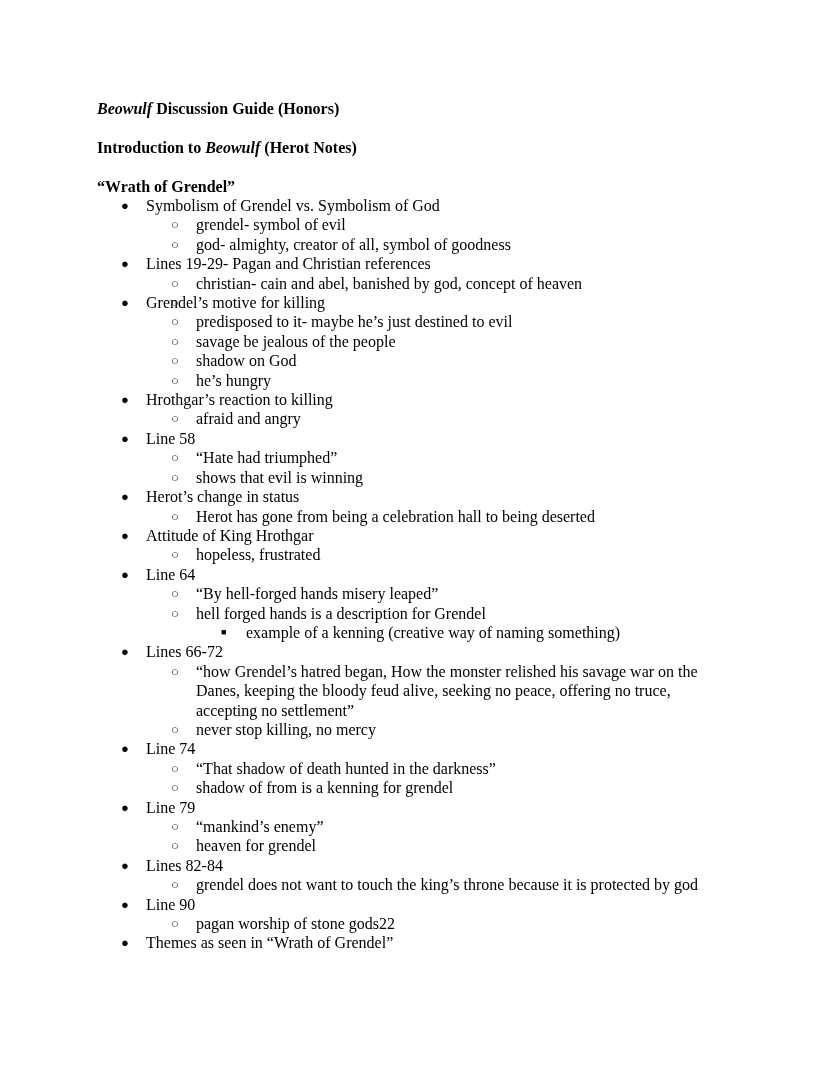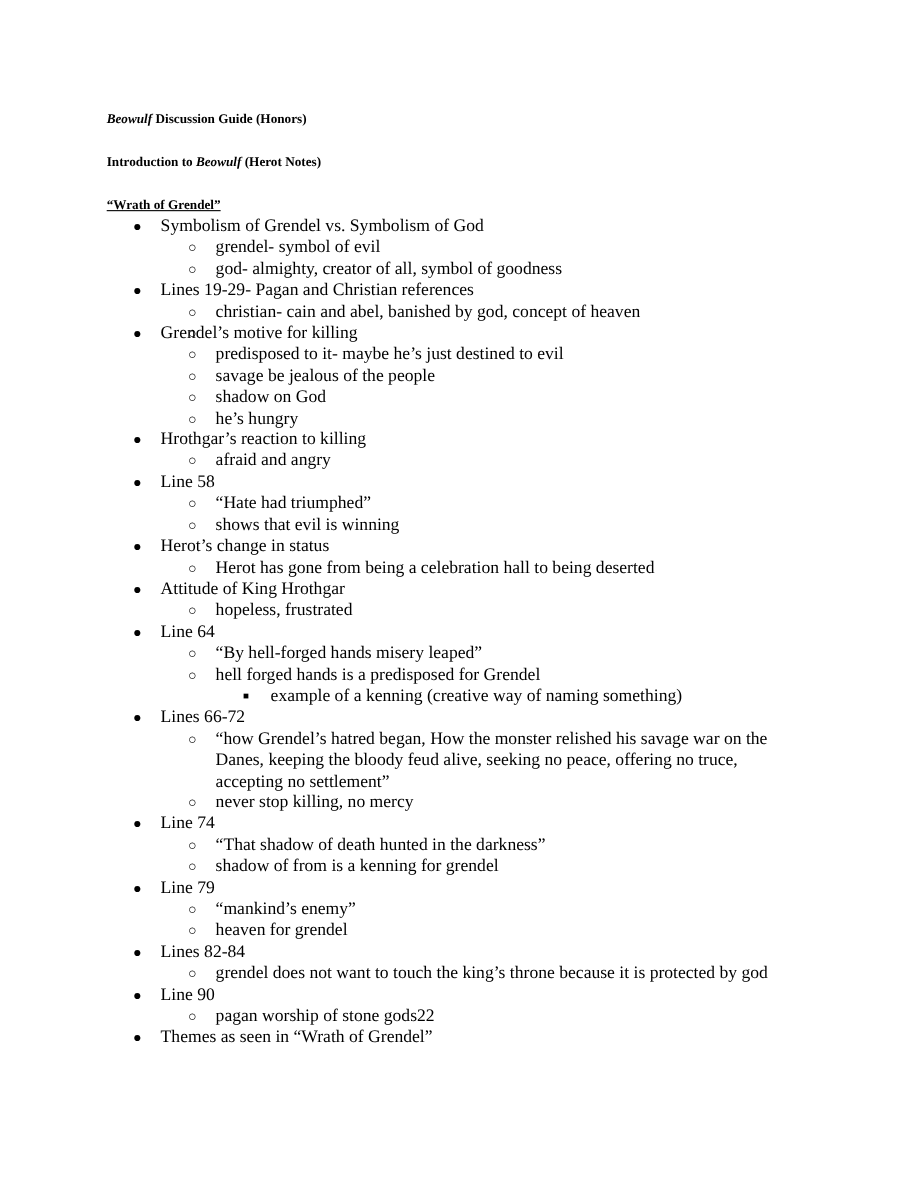--- a/index.html
+++ b/index.html
@@ -15,27 +15,27 @@
     overflow: hidden;
   }
   .page {
     box-sizing: border-box;
     width: 828px;
     height: 1071px;
     padding: 99px 97px 0 97px;
     background: #ffffff;
   }
   .doc-title, .doc-subtitle, .section-heading {
-    font-size: 12px;
+    font-size: 16px;
     line-height: 19.4px;
     font-weight: bold;
     margin: 0 0 19.4px 0;
     white-space: pre-wrap;
   }
-  .section-heading { margin-bottom: 0; text-decoration: underline; }
+  .section-heading { margin-bottom: 0; }
   .italic { font-style: italic; }
   .outline { margin: 0; }
   .item {
     position: relative;
     font-size: 16px;
     line-height: 19.4px;
     margin: 0;
   }
   .level-1 { padding-left: 49px; }
   .level-2 { padding-left: 99px; }
@@ -78,21 +78,21 @@
       <div class="item level-2"><span class="marker">○</span><span class="text">afraid and angry</span></div>
       <div class="item level-1"><span class="marker">●</span><span class="text">Line 58</span></div>
       <div class="item level-2"><span class="marker">○</span><span class="text">“Hate had triumphed”</span></div>
       <div class="item level-2"><span class="marker">○</span><span class="text">shows that evil is winning</span></div>
       <div class="item level-1"><span class="marker">●</span><span class="text">Herot’s change in status</span></div>
       <div class="item level-2"><span class="marker">○</span><span class="text">Herot has gone from being a celebration hall to being deserted</span></div>
       <div class="item level-1"><span class="marker">●</span><span class="text">Attitude of King Hrothgar</span></div>
       <div class="item level-2"><span class="marker">○</span><span class="text">hopeless, frustrated</span></div>
       <div class="item level-1"><span class="marker">●</span><span class="text">Line 64</span></div>
       <div class="item level-2"><span class="marker">○</span><span class="text">“By hell-forged hands misery leaped”</span></div>
-      <div class="item level-2"><span class="marker">○</span><span class="text">hell forged hands is a predisposed for Grendel</span></div>
+      <div class="item level-2"><span class="marker">○</span><span class="text">hell forged hands is a description for Grendel</span></div>
       <div class="item level-3"><span class="marker">■</span><span class="text">example of a kenning (creative way of naming something)</span></div>
       <div class="item level-1"><span class="marker">●</span><span class="text">Lines 66-72</span></div>
       <div class="item level-2"><span class="marker">○</span><span class="text">“how Grendel’s hatred began, How the monster relished his savage war on the Danes, keeping the bloody feud alive, seeking no peace, offering no truce, accepting no settlement”</span></div>
       <div class="item level-2"><span class="marker">○</span><span class="text">never stop killing, no mercy</span></div>
       <div class="item level-1"><span class="marker">●</span><span class="text">Line 74</span></div>
       <div class="item level-2"><span class="marker">○</span><span class="text">“That shadow of death hunted in the darkness”</span></div>
       <div class="item level-2"><span class="marker">○</span><span class="text">shadow of from is a kenning for grendel</span></div>
       <div class="item level-1"><span class="marker">●</span><span class="text">Line 79</span></div>
       <div class="item level-2"><span class="marker">○</span><span class="text">“mankind’s enemy”</span></div>
       <div class="item level-2"><span class="marker">○</span><span class="text">heaven for grendel</span></div>

